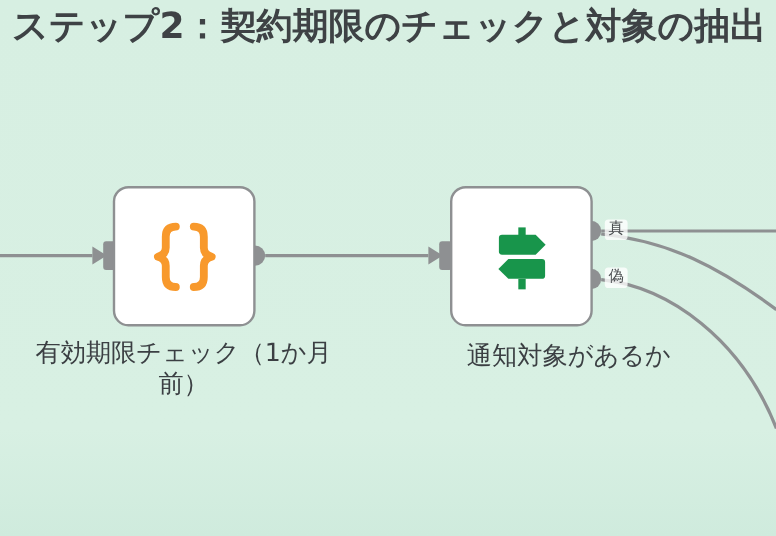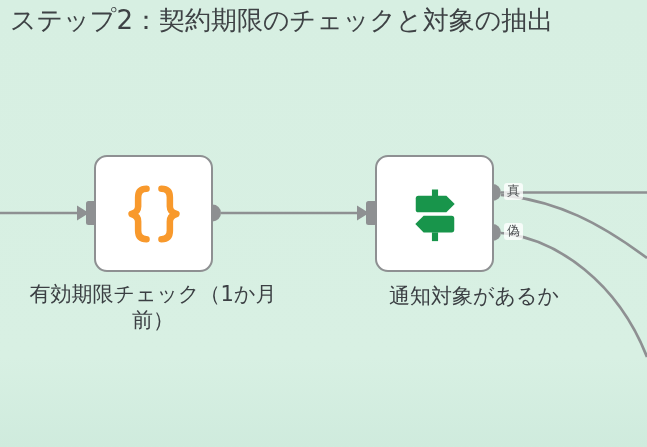--- a/index.html
+++ b/index.html
@@ -5,21 +5,21 @@
   html,body{margin:0;padding:0;}
   .canvas{
     position:relative;
     width:647px;height:447px;
     overflow:hidden;
     background:linear-gradient(180deg,#D7EFE2 0%,#D8F0E3 80%,#CFEBDD 100%);
     font-family:"DejaVu Sans","Liberation Sans",sans-serif;
   }
   .title{
     position:absolute;left:10px;top:4px;margin:0;
-    font-size:26px;font-weight:400;line-height:1.25;
+    font-size:30px;font-weight:700;line-height:1.25;
     color:#3E4245;letter-spacing:0px;white-space:nowrap;
   }
   svg.edges{position:absolute;left:0;top:0;width:647px;height:447px;}
   .edge{fill:none;stroke:#8E9092;stroke-width:2.7px;}
   .port{fill:#8E9092;}
   .node{
     position:absolute;width:119px;height:117px;box-sizing:border-box;
     background:#FFFFFF;border:2px solid #8E9092;border-radius:13px;
     display:flex;align-items:center;justify-content:center;
   }

